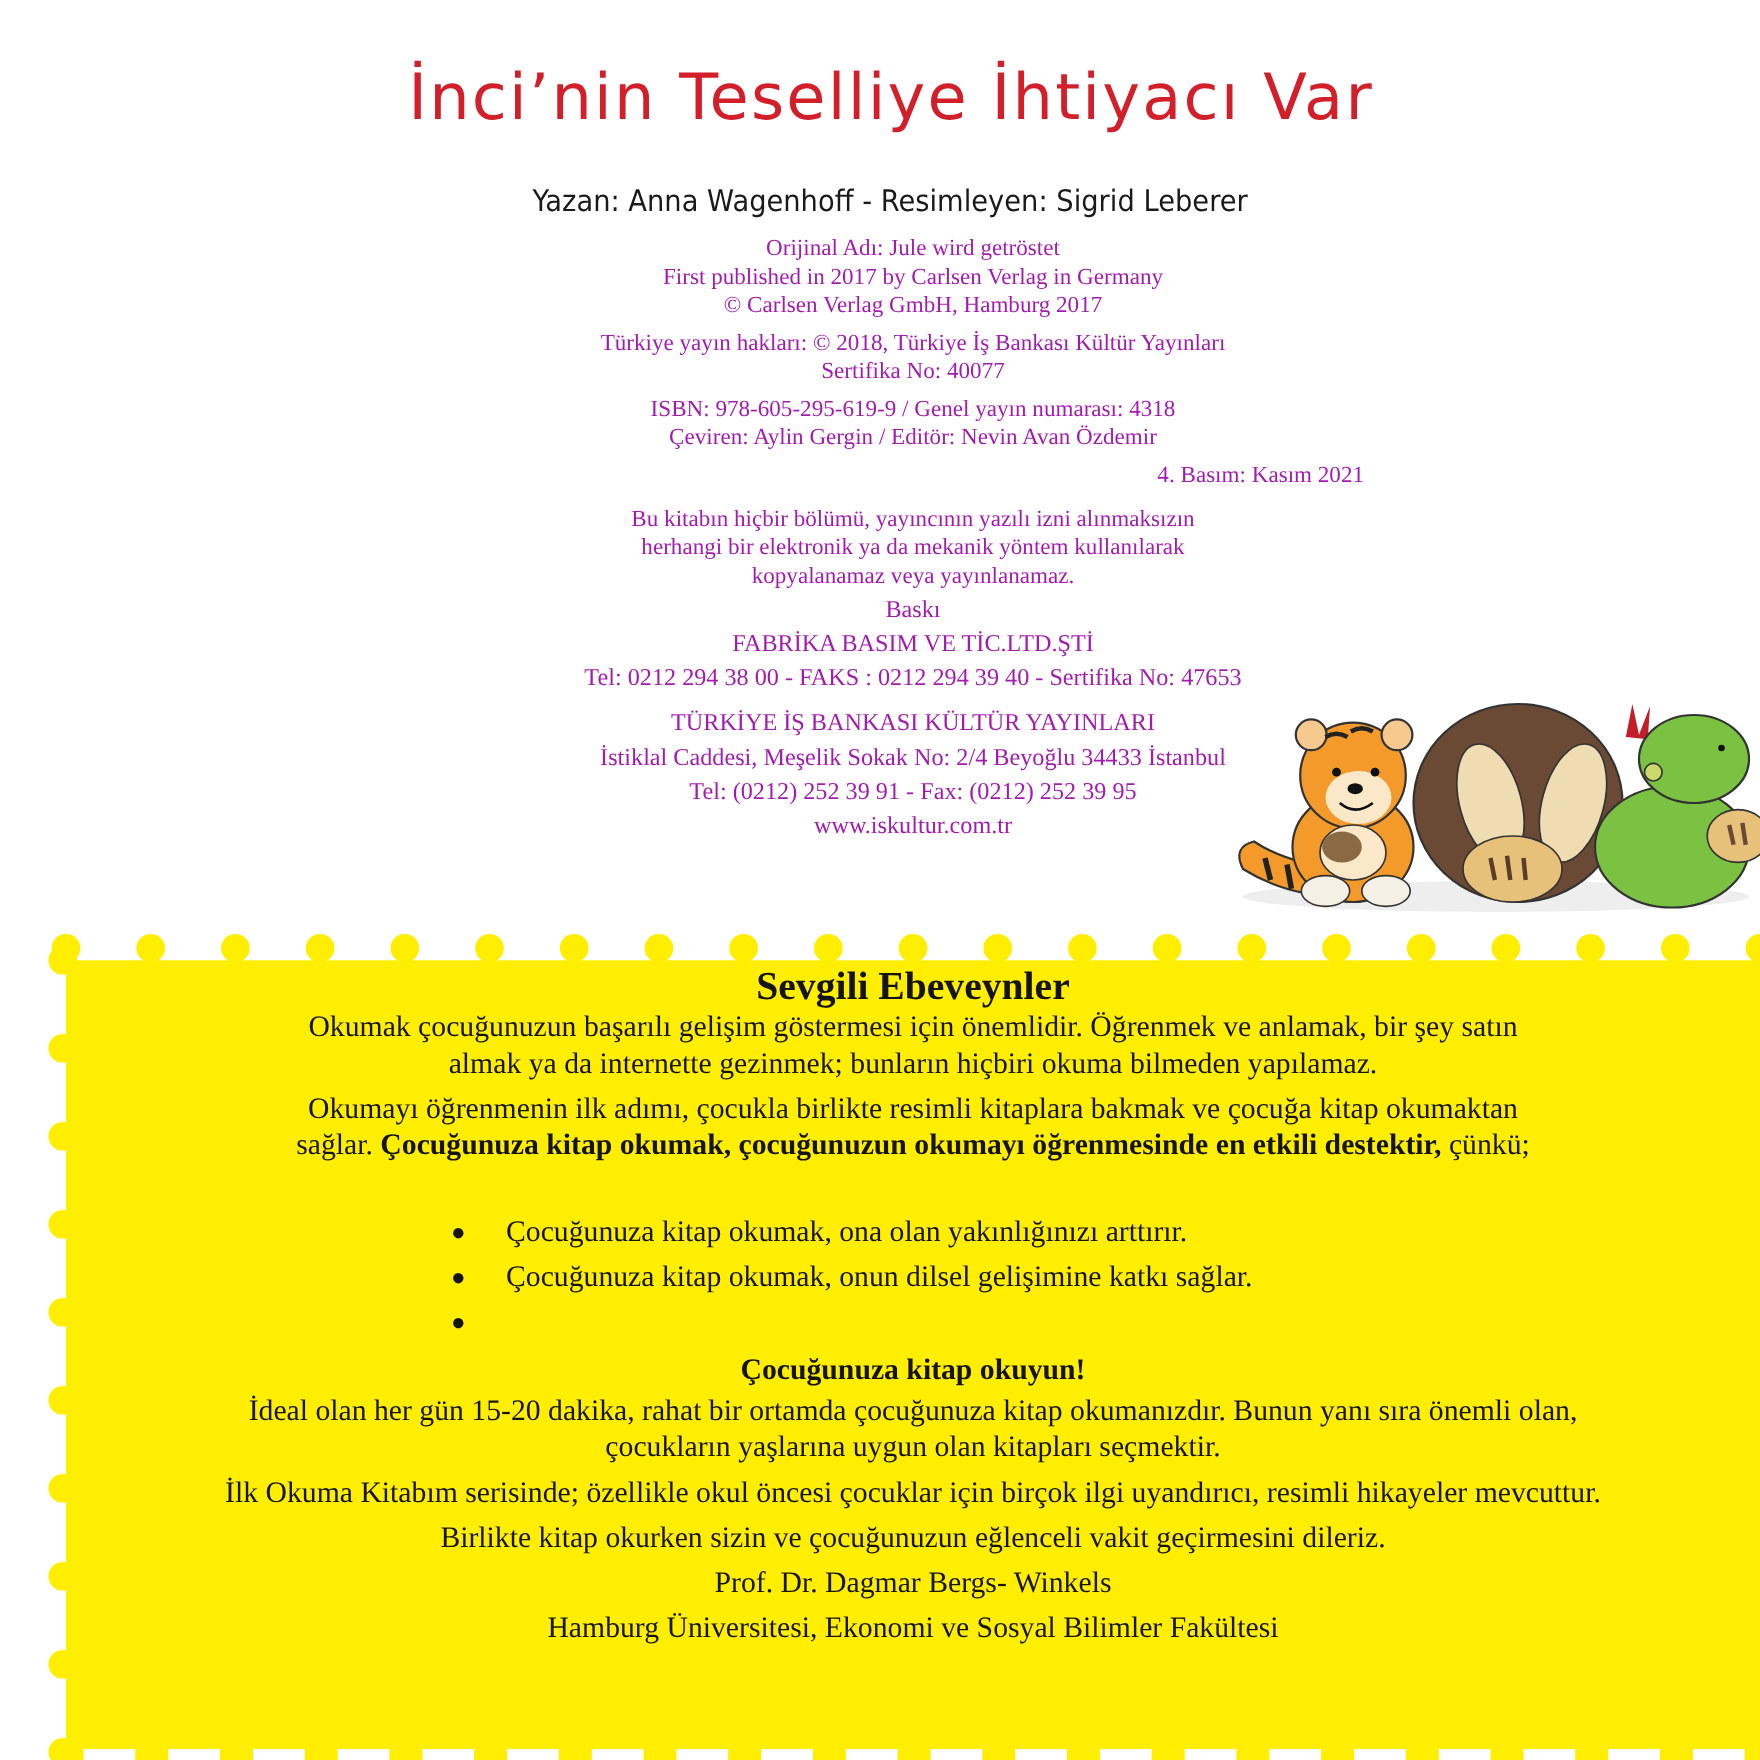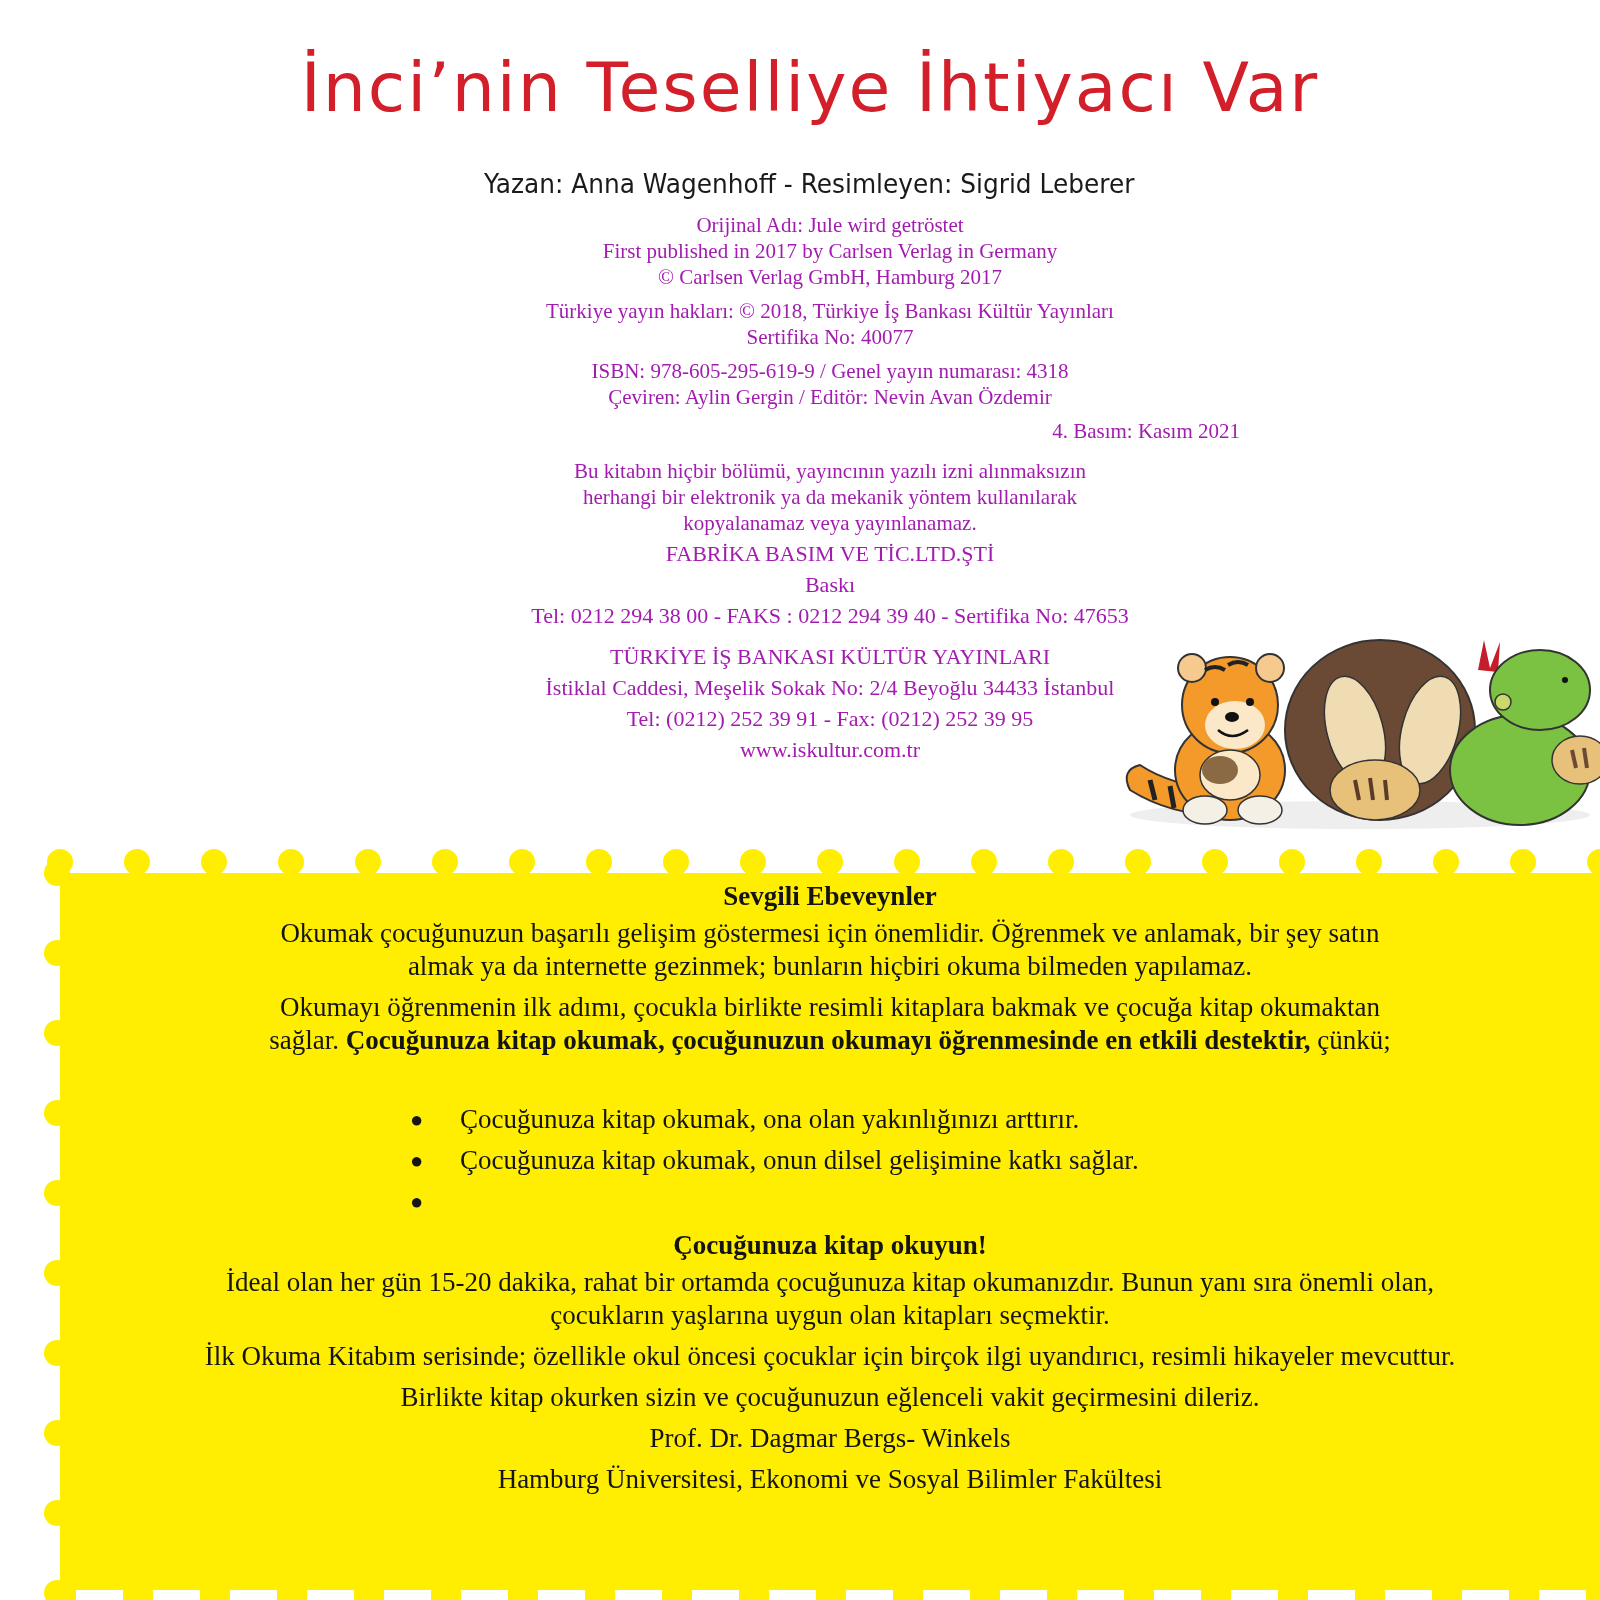--- a/index.html
+++ b/index.html
@@ -6,21 +6,21 @@
   body {
     width: 1600px; height: 1600px; overflow: hidden;
     background: #ffffff; position: relative;
     font-family: "Liberation Serif", "DejaVu Serif", serif;
     color: #1a1a1a;
   }
   .title {
     position: absolute; left: 0; top: 38px; width: 1600px;
     text-align: center;
     font-family: "DejaVu Sans", sans-serif;
-    font-size: 68px; letter-spacing: 2px;
+    font-size: 58px; letter-spacing: 2px;
     color: #d21f2a; font-weight: normal;
     line-height: 100px;
     padding-left: 20px; box-sizing: border-box;
   }
   .byline {
     position: absolute; left: 0; top: 164px; width: 1600px;
     text-align: center;
     font-family: "DejaVu Sans", sans-serif;
     font-size: 27px; color: #1a1a1a; line-height: 40px;
     padding-left: 20px; box-sizing: border-box;
@@ -47,21 +47,21 @@
   }
   .dot { position: absolute; width: 26px; height: 26px; border-radius: 50%; background: #ffee00; }
   .notch { position: absolute; height: 14px; background: #ffffff; top: 1590px; }
 
   .panel-text {
     position: absolute; left: 140px; top: 880px; width: 1380px;
     text-align: center; font-size: 27px; line-height: 33px;
     color: #141414;
     transform-origin: top center;
   }
-  .panel-text .heading { font-weight: bold; font-size: 27px; margin-bottom: 4px; }
+  .panel-text .heading { font-weight: bold; font-size: 36px; margin-bottom: 4px; }
   .panel-text p { margin: 0 0 8px 0; }
   .panel-text ul {
     list-style: none; margin: 42px 0 48px 0; padding: 0;
     text-align: left; position: relative; left: 270px;
   }
   .panel-text li { position: relative; padding-left: 50px; line-height: 41px; font-size: 27px; }
   .panel-text li .bullet {
     position: absolute; left: 0; top: 0; font-size: 22px;
   }
   .panel-text .sub-heading { font-weight: bold; margin-bottom: 4px; }
@@ -89,22 +89,22 @@
   </div>
   <div class="group g-lg">
     <span class="line">4. Basım: Kasım 2021</span>
   </div>
   <div class="group" style="margin-bottom:2px">
     <span class="line">Bu kitabın hiçbir bölümü, yayıncının yazılı izni alınmaksızın</span>
     <span class="line">herhangi bir elektronik ya da mekanik yöntem kullanılarak</span>
     <span class="line">kopyalanamaz veya yayınlanamaz.</span>
   </div>
   <div class="group">
+    <span class="line print-line">Baskı</span>
     <span class="line print-line">FABRİKA BASIM VE TİC.LTD.ŞTİ</span>
-    <span class="line print-line">Baskı</span>
     <span class="line print-line">Tel: 0212 294 38 00 - FAKS : 0212 294 39 40 - Sertifika No: 47653</span>
   </div>
   <div class="group" style="margin-top:10px">
     <span class="line pub-line">TÜRKİYE İŞ BANKASI KÜLTÜR YAYINLARI</span>
     <span class="line pub-line">İstiklal Caddesi, Meşelik Sokak No: 2/4 Beyoğlu 34433 İstanbul</span>
     <span class="line pub-line">Tel: (0212) 252 39 91 - Fax: (0212) 252 39 95</span>
     <span class="line pub-line">www.iskultur.com.tr</span>
   </div>
 </div>
 

